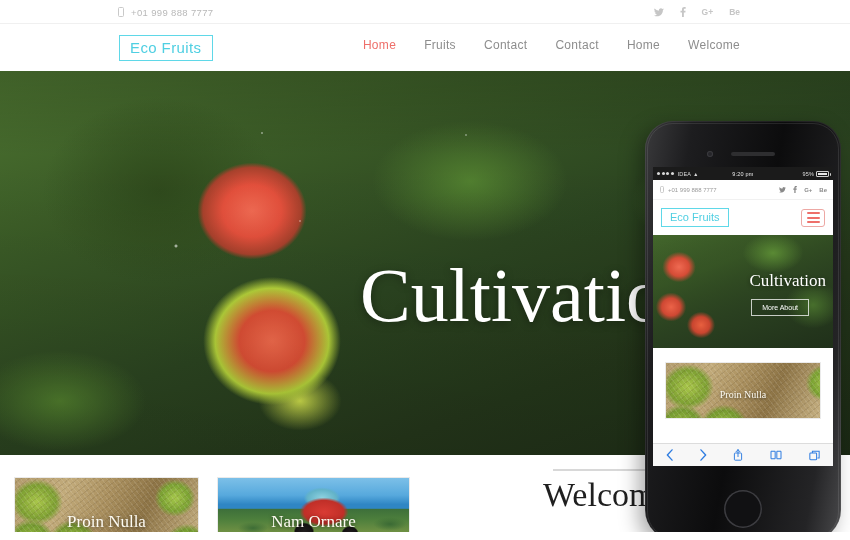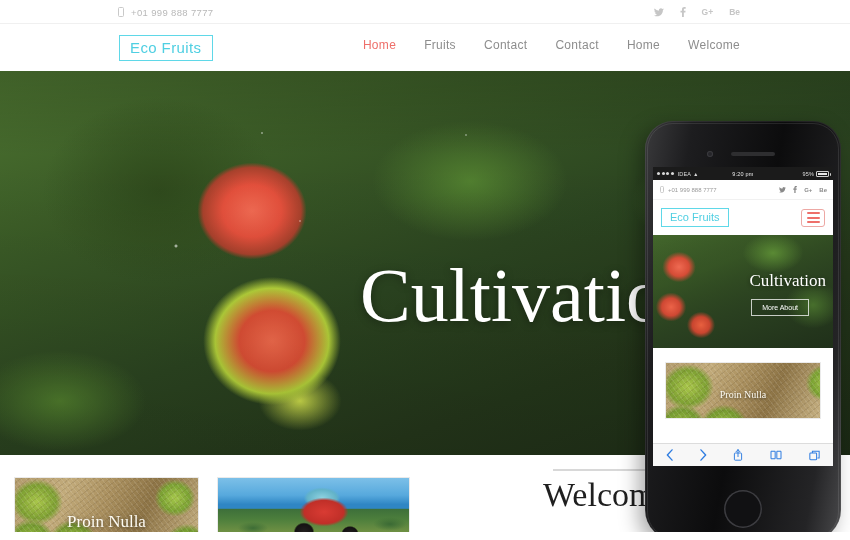--- a/index.html
+++ b/index.html
@@ -319,20 +319,21 @@
     <div class="hero-title">Cultivation</div>
   </div>
 
   <div class="belt">
     <div class="card one">
       <div class="img-apples"></div>
       <div class="card-caption">Proin Nulla</div>
     </div>
     <div class="card two">
       <div class="img-tractor"></div>
+      <div class="card-caption">Nam Ornare</div>
     </div>
     <div class="welcome-wrap">
       <div class="welcome-rule"></div>
       <div class="welcome">Welcome</div>
     </div>
   </div>
 
   <div class="phone">
     <div class="phone-bezel-hl"></div>
     <div class="phone-cam"></div>

